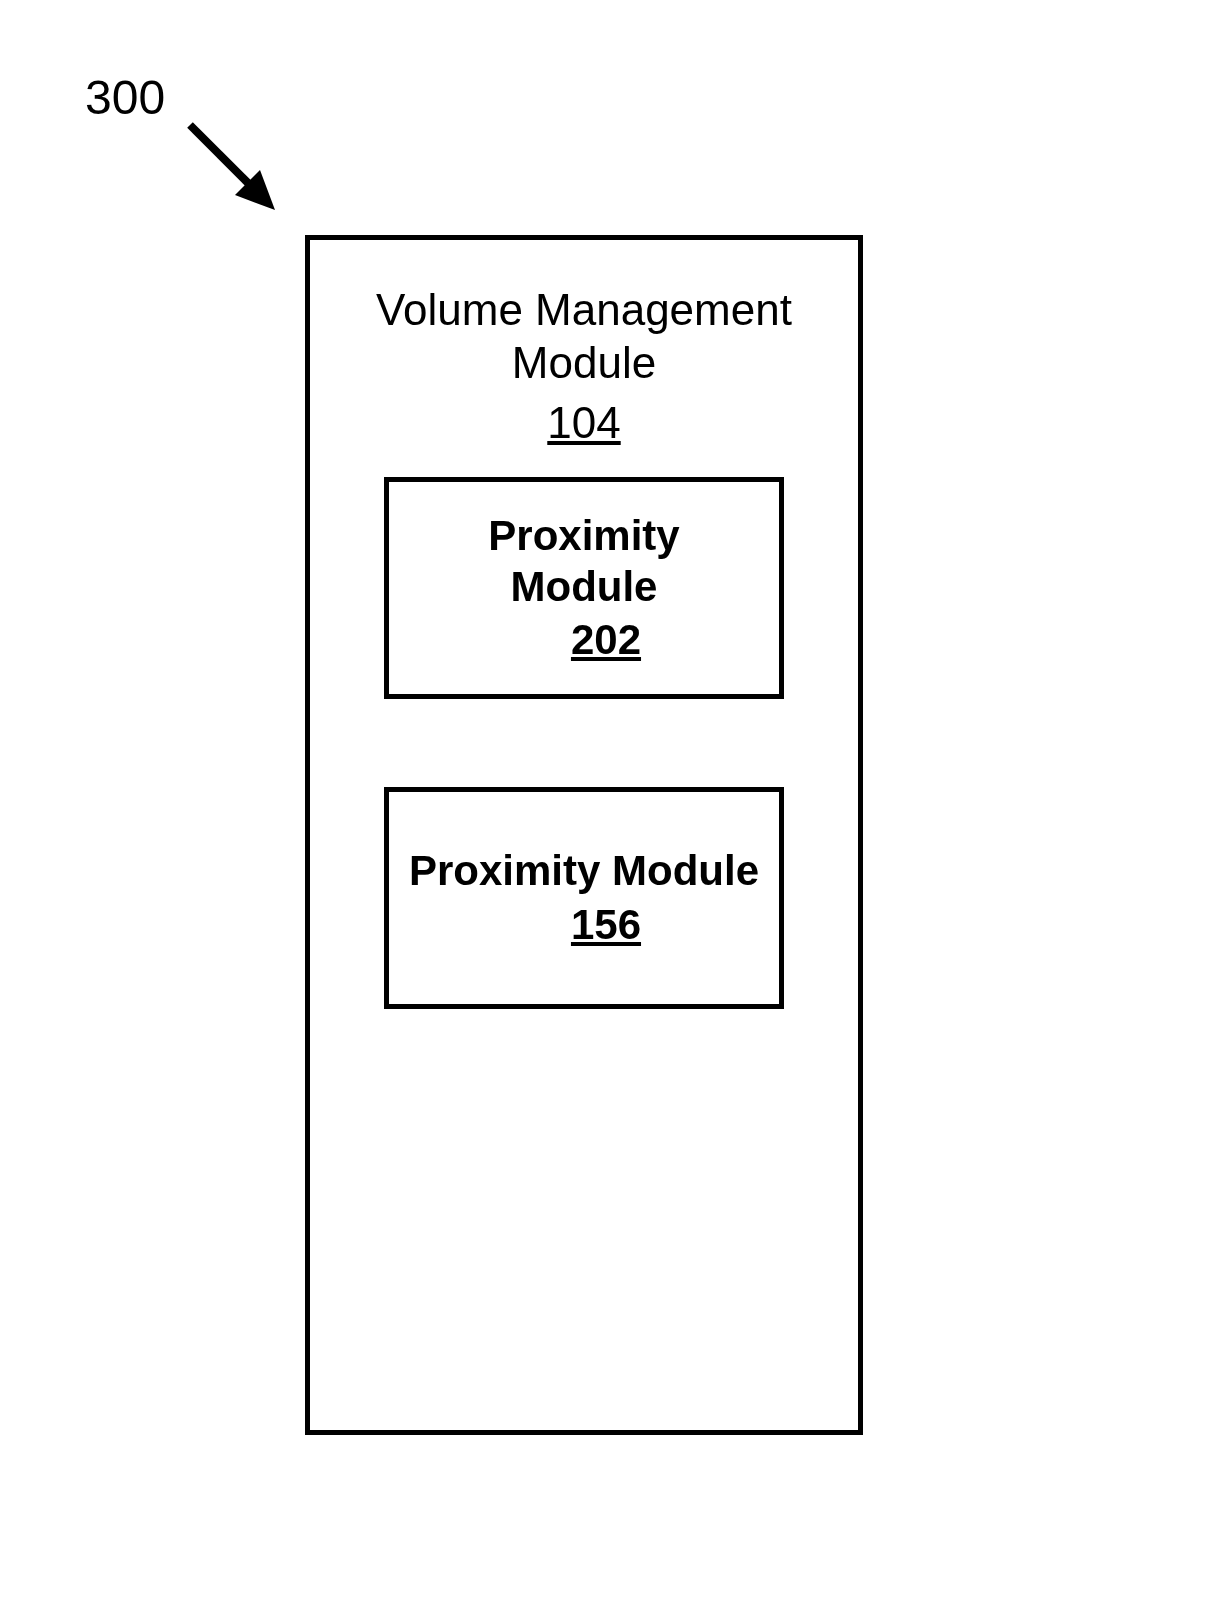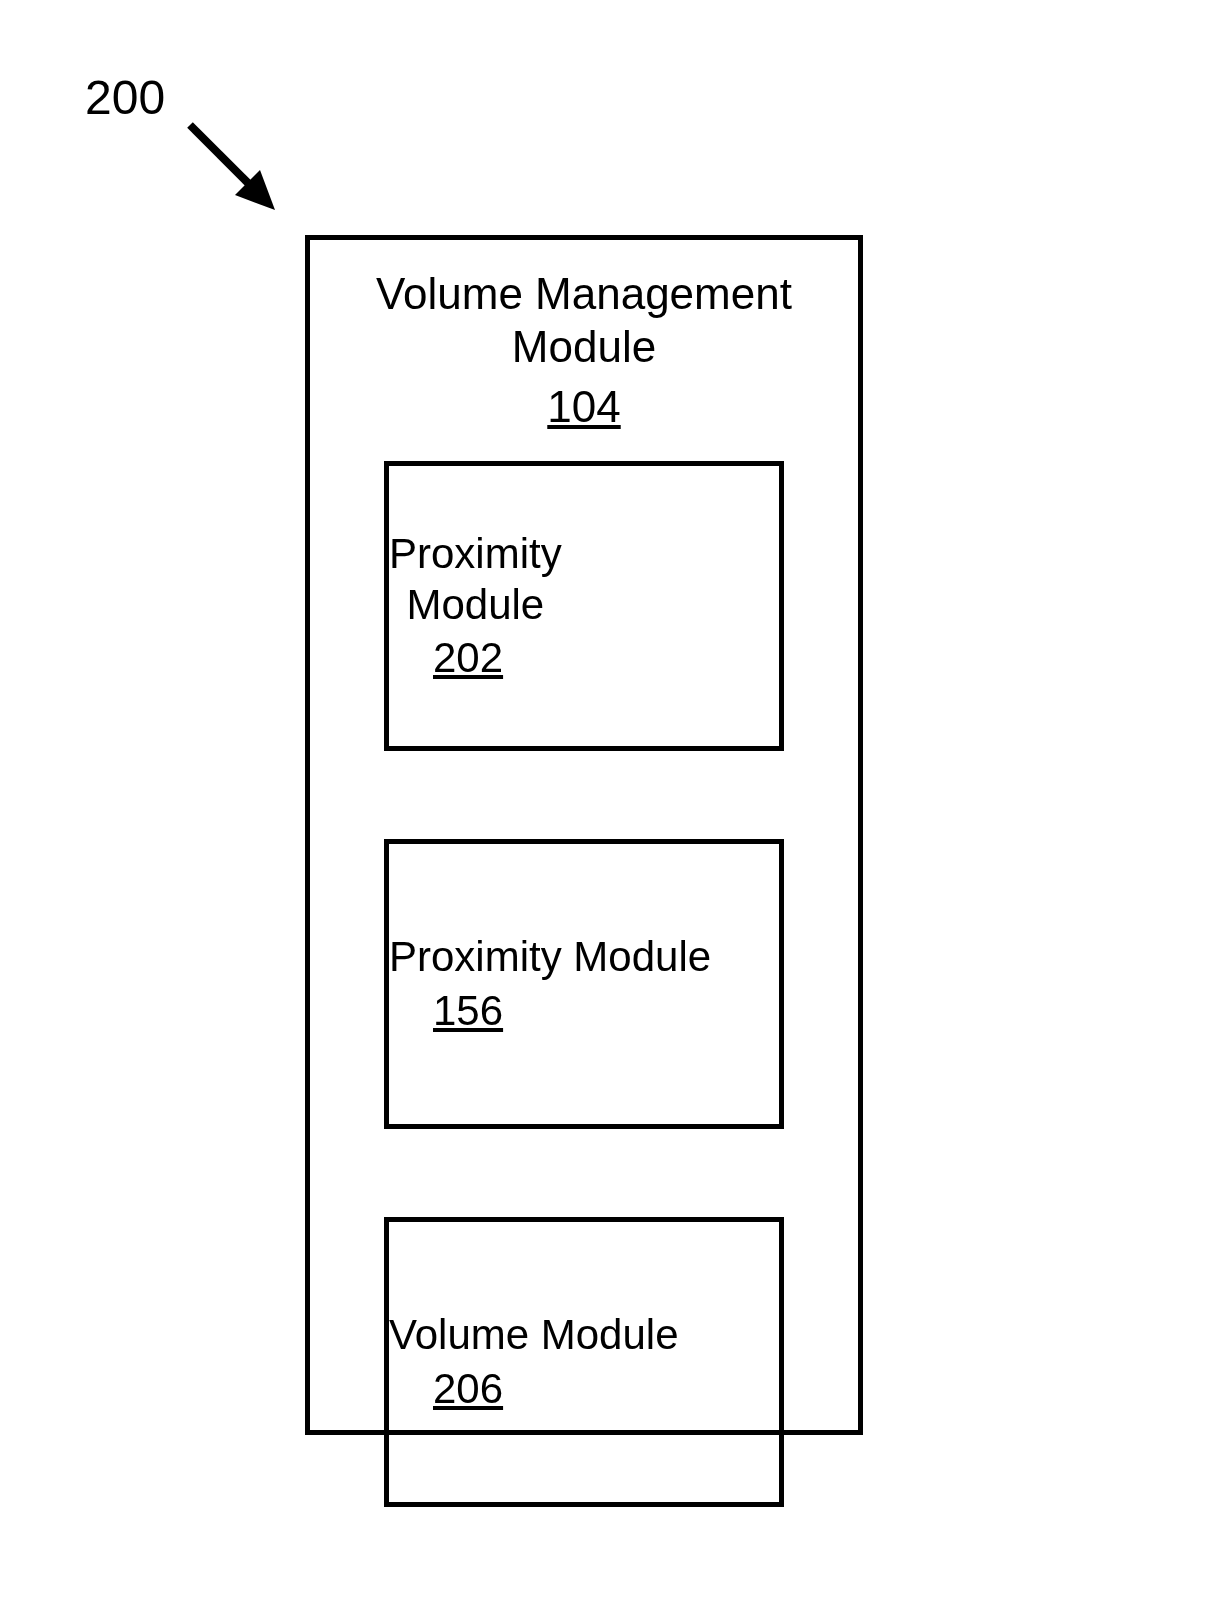--- a/index.html
+++ b/index.html
@@ -27,62 +27,63 @@
       left: 180px;
     }
     .main-box {
       position: absolute;
       top: 235px;
       left: 305px;
       width: 558px;
       height: 1200px;
       border: 5px solid black;
       background: white;
-      padding-top: 28px;
+      padding-top: 44px;
     }
     .main-title {
       text-align: center;
       font-size: 44px;
       line-height: 1.2;
       margin-bottom: 8px;
     }
     .main-ref {
       display: block;
       text-align: center;
       text-decoration: underline;
       font-size: 44px;
       margin-bottom: 29px;
     }
     .sub-box {
       width: 400px;
-      height: 290px;
+      height: 222px;
       border: 5px solid black;
       margin: 0 auto 88px auto;
       display: flex;
       flex-direction: column;
       justify-content: center;
-      align-items: flex-start;
+      align-items: center;
+      font-weight: bold;
     }
     .sub-title {
       text-align: center;
       font-size: 42px;
       line-height: 1.2;
     }
     .sub-ref {
       display: block;
       text-decoration: underline;
       font-size: 42px;
       margin-top: 4px;
       margin-left: 44px;
     }
   </style>
 </head>
 <body>
 
-<div class="figure-label">200</div>
+<div class="figure-label">300</div>
 
 <svg class="arrow" width="120" height="120" viewBox="0 0 120 120">
   <line x1="10" y1="10" x2="85" y2="85" stroke="black" stroke-width="8"></line>
   <polygon points="95,95 55,80 80,55" fill="black"></polygon>
 </svg>
 
 <div class="main-box">
   <div class="main-title">
     <span>Volume Management</span><br>
     <span>Module</span>
@@ -97,19 +98,13 @@
     <span class="sub-ref">202</span>
   </div>
 
   <div class="sub-box">
     <div class="sub-title">
       <span>Proximity Module</span>
     </div>
     <span class="sub-ref">156</span>
   </div>
 
-  <div class="sub-box">
-    <div class="sub-title">
-      <span>Volume Module</span>
-    </div>
-    <span class="sub-ref">206</span>
-  </div>
 </div>
 
 </body></html>

